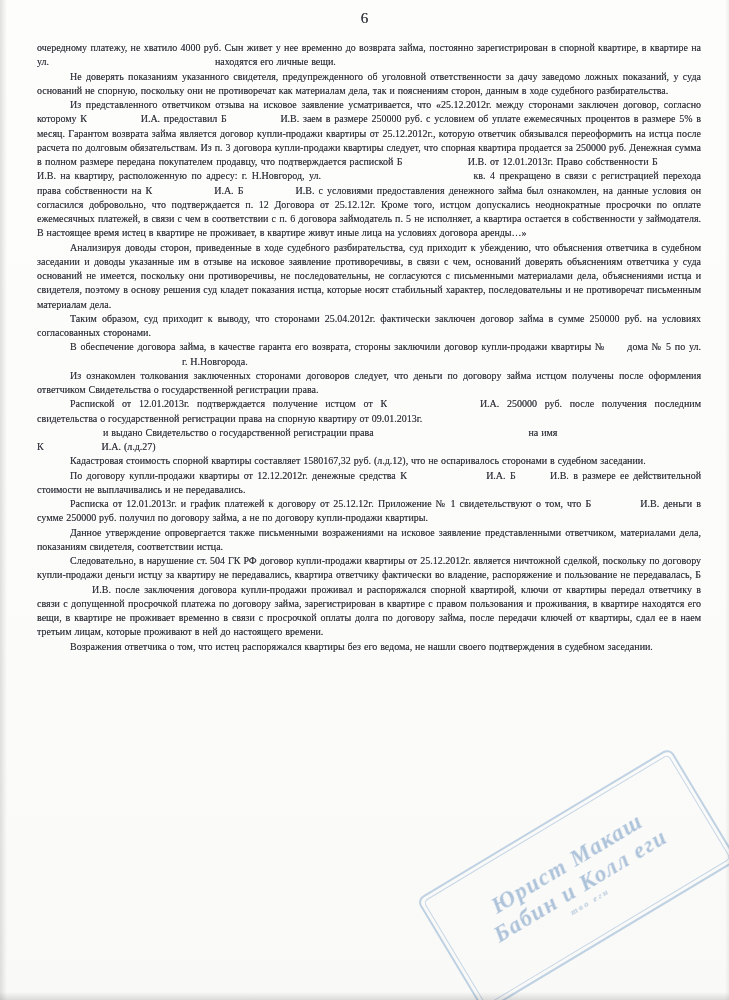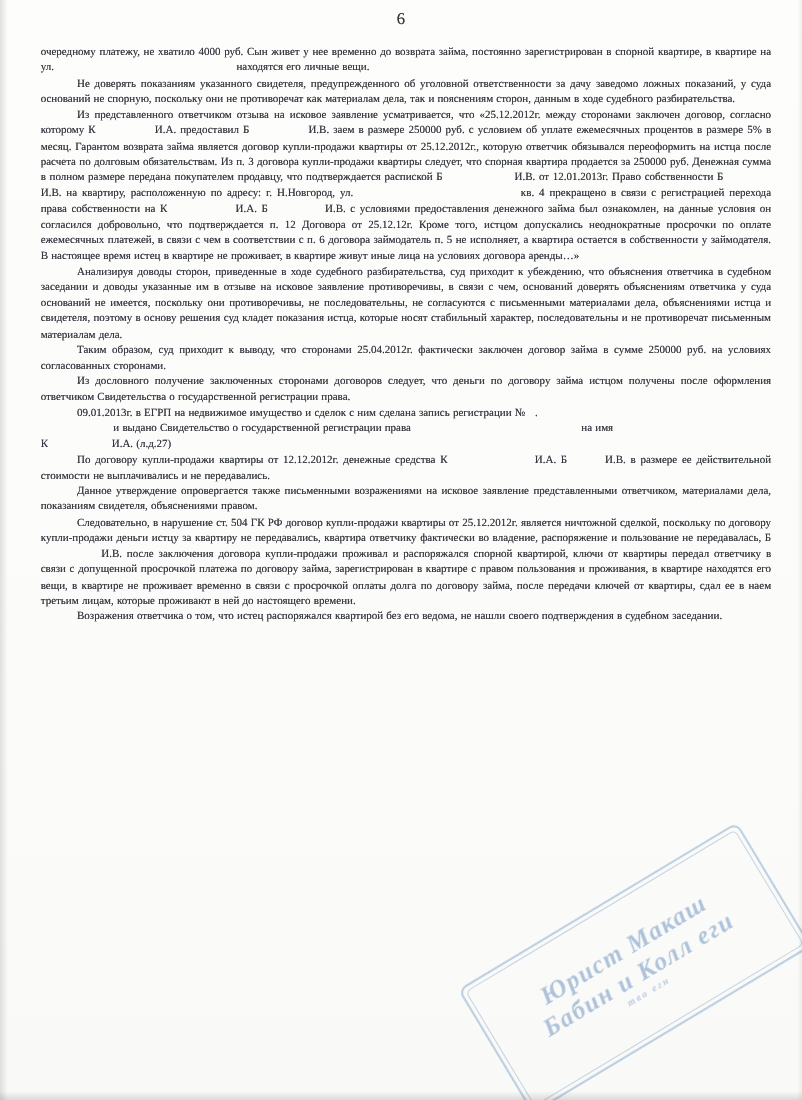--- a/index.html
+++ b/index.html
@@ -91,28 +91,31 @@
   <div class="edge-bottom"></div>
 
   <div class="page-number">6</div>
 
   <div class="body-text">
       <p style="text-indent: 0px;">очередному платежу, не хватило 4000 руб. Сын живет у нее временно до возврата займа, постоянно зарегистрирован в спорной квартире, в квартире на ул. <span class="gap" style="width: 163px;"></span>находятся его личные вещи. </p>
       <p>Не доверять показаниям указанного свидетеля, предупрежденного об уголовной ответственности за дачу заведомо ложных показаний, у суда оснований не спорную, поскольку они не противоречат как материалам дела, так и пояснениям сторон, данным в ходе судебного разбирательства. </p>
       <p>Из представленного ответчиком отзыва на исковое заявление усматривается, что «25.12.2012г. между сторонами заключен договор, согласно которому К <span class="gap" style="width: 50px;"></span>И.А. предоставил Б <span class="gap" style="width: 50px;"></span>И.В. заем в размере 250000 руб. с условием об уплате ежемесячных процентов в размере 5% в месяц. Гарантом возврата займа является договор купли-продажи квартиры от 25.12.2012г., которую ответчик обязывался переоформить на истца после расчета по долговым обязательствам. Из п. 3 договора купли-продажи квартиры следует, что спорная квартира продается за 250000 руб. Денежная сумма в полном размере передана покупателем продавцу, что подтверждается распиской Б <span class="gap" style="width: 62px;"></span>И.В. от 12.01.2013г. Право собственности Б <span class="gap" style="width: 40px;"></span>И.В. на квартиру, расположенную по адресу: г. Н.Новгород, ул. <span class="gap" style="width: 148px;"></span>кв. 4 прекращено в связи с регистрацией перехода права собственности на К <span class="gap" style="width: 58px;"></span>И.А. Б <span class="gap" style="width: 48px;"></span>И.В. с условиями предоставления денежного займа был ознакомлен, на данные условия он согласился добровольно, что подтверждается п. 12 Договора от 25.12.12г. Кроме того, истцом допускались неоднократные просрочки по оплате ежемесячных платежей, в связи с чем в соответствии с п. 6 договора займодатель п. 5 не исполняет, а квартира остается в собственности у займодателя. В настоящее время истец в квартире не проживает, в квартире живут иные лица на условиях договора аренды…» </p>
       <p>Анализируя доводы сторон, приведенные в ходе судебного разбирательства, суд приходит к убеждению, что объяснения ответчика в судебном заседании и доводы указанные им в отзыве на исковое заявление противоречивы, в связи с чем, оснований доверять объяснениям ответчика у суда оснований не имеется, поскольку они противоречивы, не последовательны, не согласуются с письменными материалами дела, объяснениями истца и свидетеля, поэтому в основу решения суд кладет показания истца, которые носят стабильный характер, последовательны и не противоречат письменным материалам дела. </p>
       <p>Таким образом, суд приходит к выводу, что сторонами 25.04.2012г. фактически заключен договор займа в сумме 250000 руб. на условиях согласованных сторонами. </p>
-      <p>Из дословного получение заключенных сторонами договоров следует, что деньги по договору займа истцом получены после оформления ответчиком Свидетельства о государственной регистрации права. </p>
-      <p>09.01.2013г. в ЕГРП на недвижимое имущество и сделок с ним сделана запись регистрации № <span class="gap" style="width: 6px;"></span>. </p>
+      <p>В обеспечение договора займа, в качестве гаранта его возврата, стороны заключили договор купли-продажи квартиры № <span class="gap" style="width: 18px;"></span>дома № 5 по ул. <span class="gap" style="width: 145px;"></span>г. Н.Новгорода. </p>
+      <p>Из ознакомлен толкования заключенных сторонами договоров следует, что деньги по договору займа истцом получены после оформления ответчиком Свидетельства о государственной регистрации права. </p>
+      <p>Распиской от 12.01.2013г. подтверждается получение истцом от К <span class="gap" style="width: 85px;"></span>И.А. 250000 руб. после получения последним свидетельства о государственной регистрации права на спорную квартиру от 09.01.2013г. </p>
       <p style="text-indent: 66px;">и выдано Свидетельство о государственной регистрации права <span class="gap" style="width: 152px;"></span>на имя </p>
       <p style="text-indent: 0px; font-family: Liberation Serif, serif;">К <span class="gap" style="width: 55px;"></span>И.А. (л.д.27) </p>
+      <p>Кадастровая стоимость спорной квартиры составляет 1580167,32 руб. (л.д.12), что не оспаривалось сторонами в судебном заседании. </p>
       <p>По договору купли-продажи квартиры от 12.12.2012г. денежные средства К <span class="gap" style="width: 75px;"></span>И.А. Б <span class="gap" style="width: 30px;"></span>И.В. в размере ее действительной стоимости не выплачивались и не передавались. </p>
-      <p>Данное утверждение опровергается также письменными возражениями на исковое заявление представленными ответчиком, материалами дела, показаниям свидетеля, объяснениями правом. </p>
+      <p>Расписка от 12.01.2013г. и график платежей к договору от 25.12.12г. Приложение № 1 свидетельствуют о том, что Б <span class="gap" style="width: 45px;"></span>И.В. деньги в сумме 250000 руб. получил по договору займа, а не по договору купли-продажи квартиры. </p>
+      <p>Данное утверждение опровергается также письменными возражениями на исковое заявление представленными ответчиком, материалами дела, показаниям свидетеля, соответствии истца. </p>
       <p>Следовательно, в нарушение ст. 504 ГК РФ договор купли-продажи квартиры от 25.12.2012г. является ничтожной сделкой, поскольку по договору купли-продажи деньги истцу за квартиру не передавались, квартира ответчику фактически во владение, распоряжение и пользование не передавалась, Б <span class="gap" style="width: 55px;"></span>И.В. после заключения договора купли-продажи проживал и распоряжался спорной квартирой, ключи от квартиры передал ответчику в связи с допущенной просрочкой платежа по договору займа, зарегистрирован в квартире с правом пользования и проживания, в квартире находятся его вещи, в квартире не проживает временно в связи с просрочкой оплаты долга по договору займа, после передачи ключей от квартиры, сдал ее в наем третьим лицам, которые проживают в ней до настоящего времени. </p>
-      <p>Возражения ответчика о том, что истец распоряжался квартирой без его ведома, не нашли своего подтверждения в судебном заседании. </p>
+      <p>Возражения ответчика о том, что истец распоряжался квартиры без его ведома, не нашли своего подтверждения в судебном заседании. </p>
     </div>
 
   <div class="stamp">
     <div class="stamp-inner">
         <div class="stamp-line">Юрист Макаш</div>
         <div class="stamp-line">Бабин и Колл еги</div>
         <div class="stamp-line small">тво егн</div>
       </div>
   </div>
 </div>

